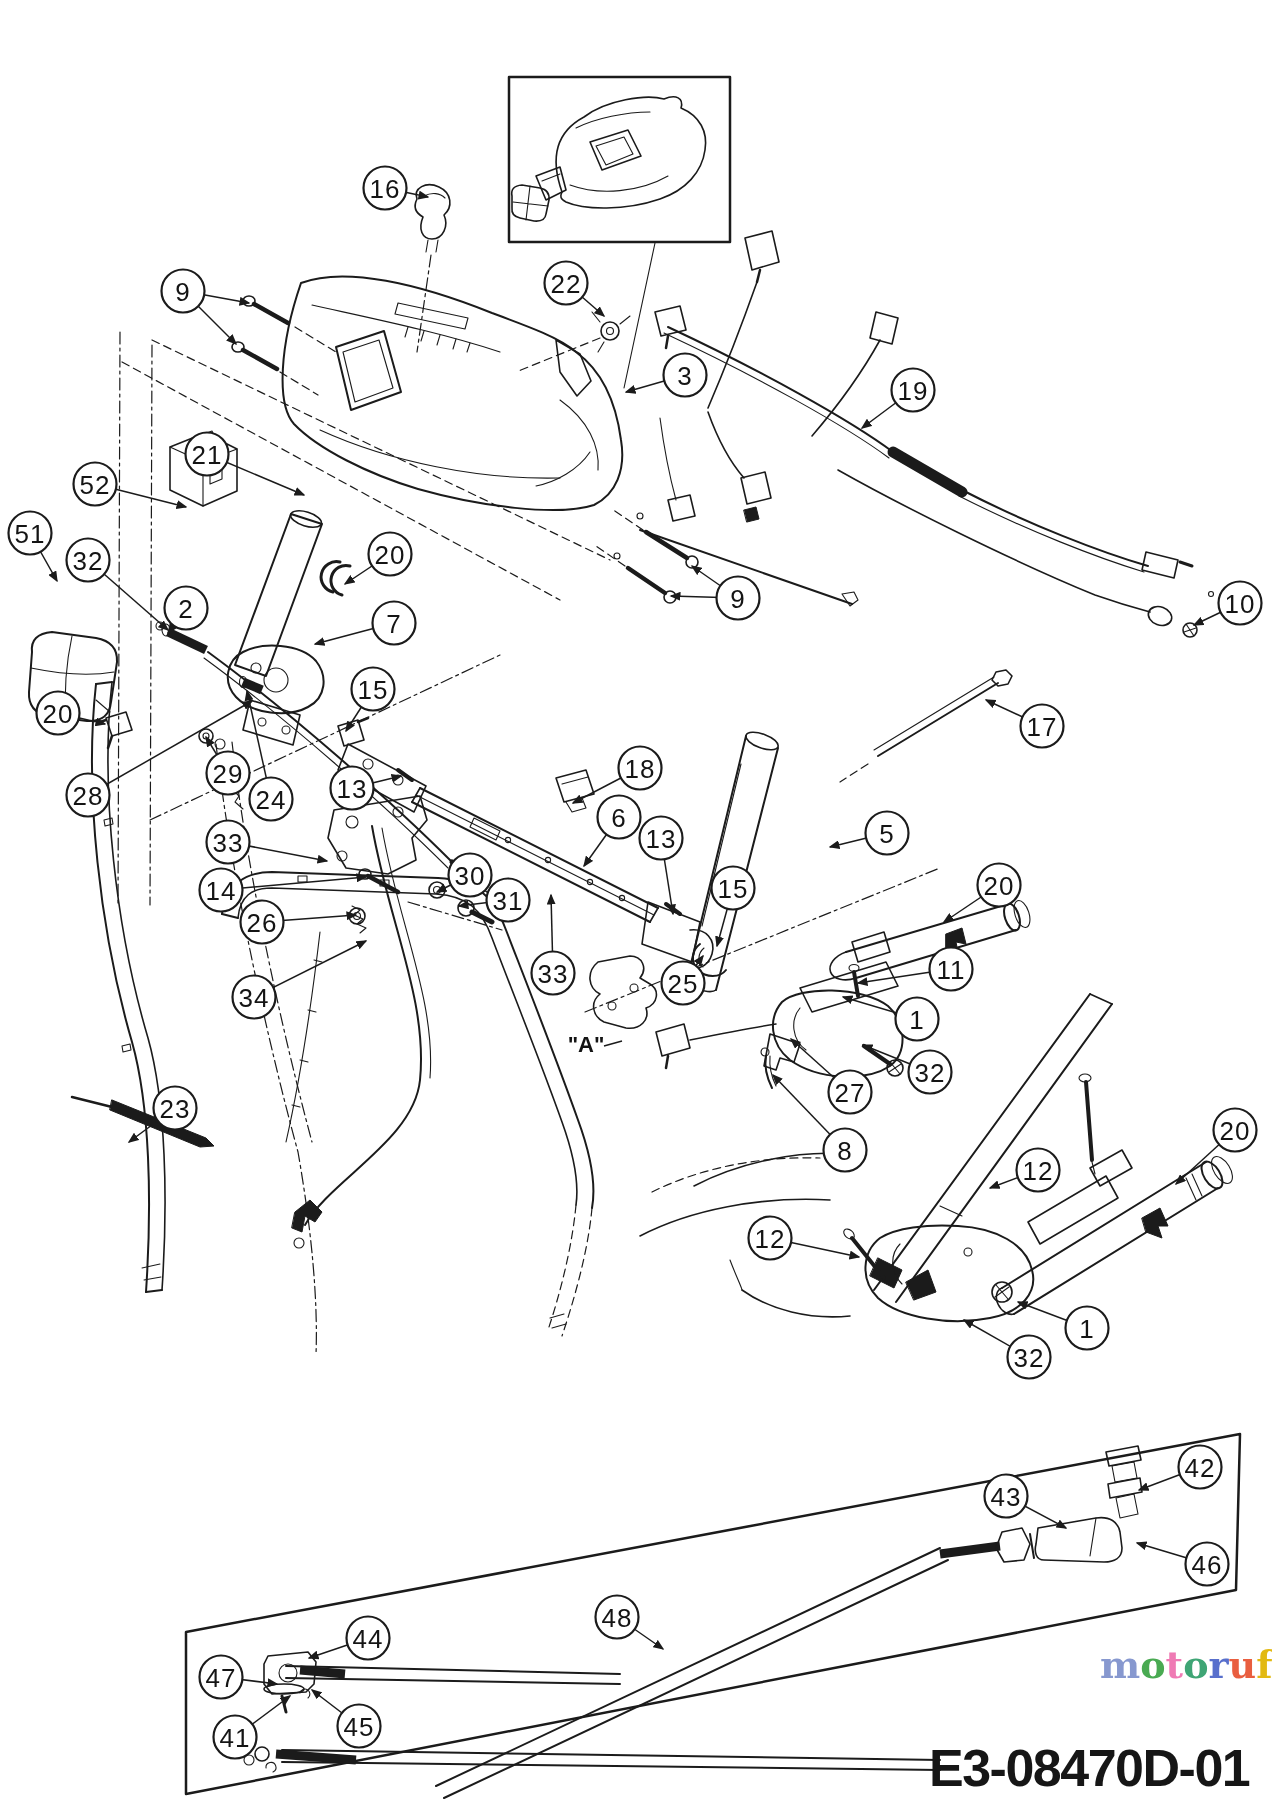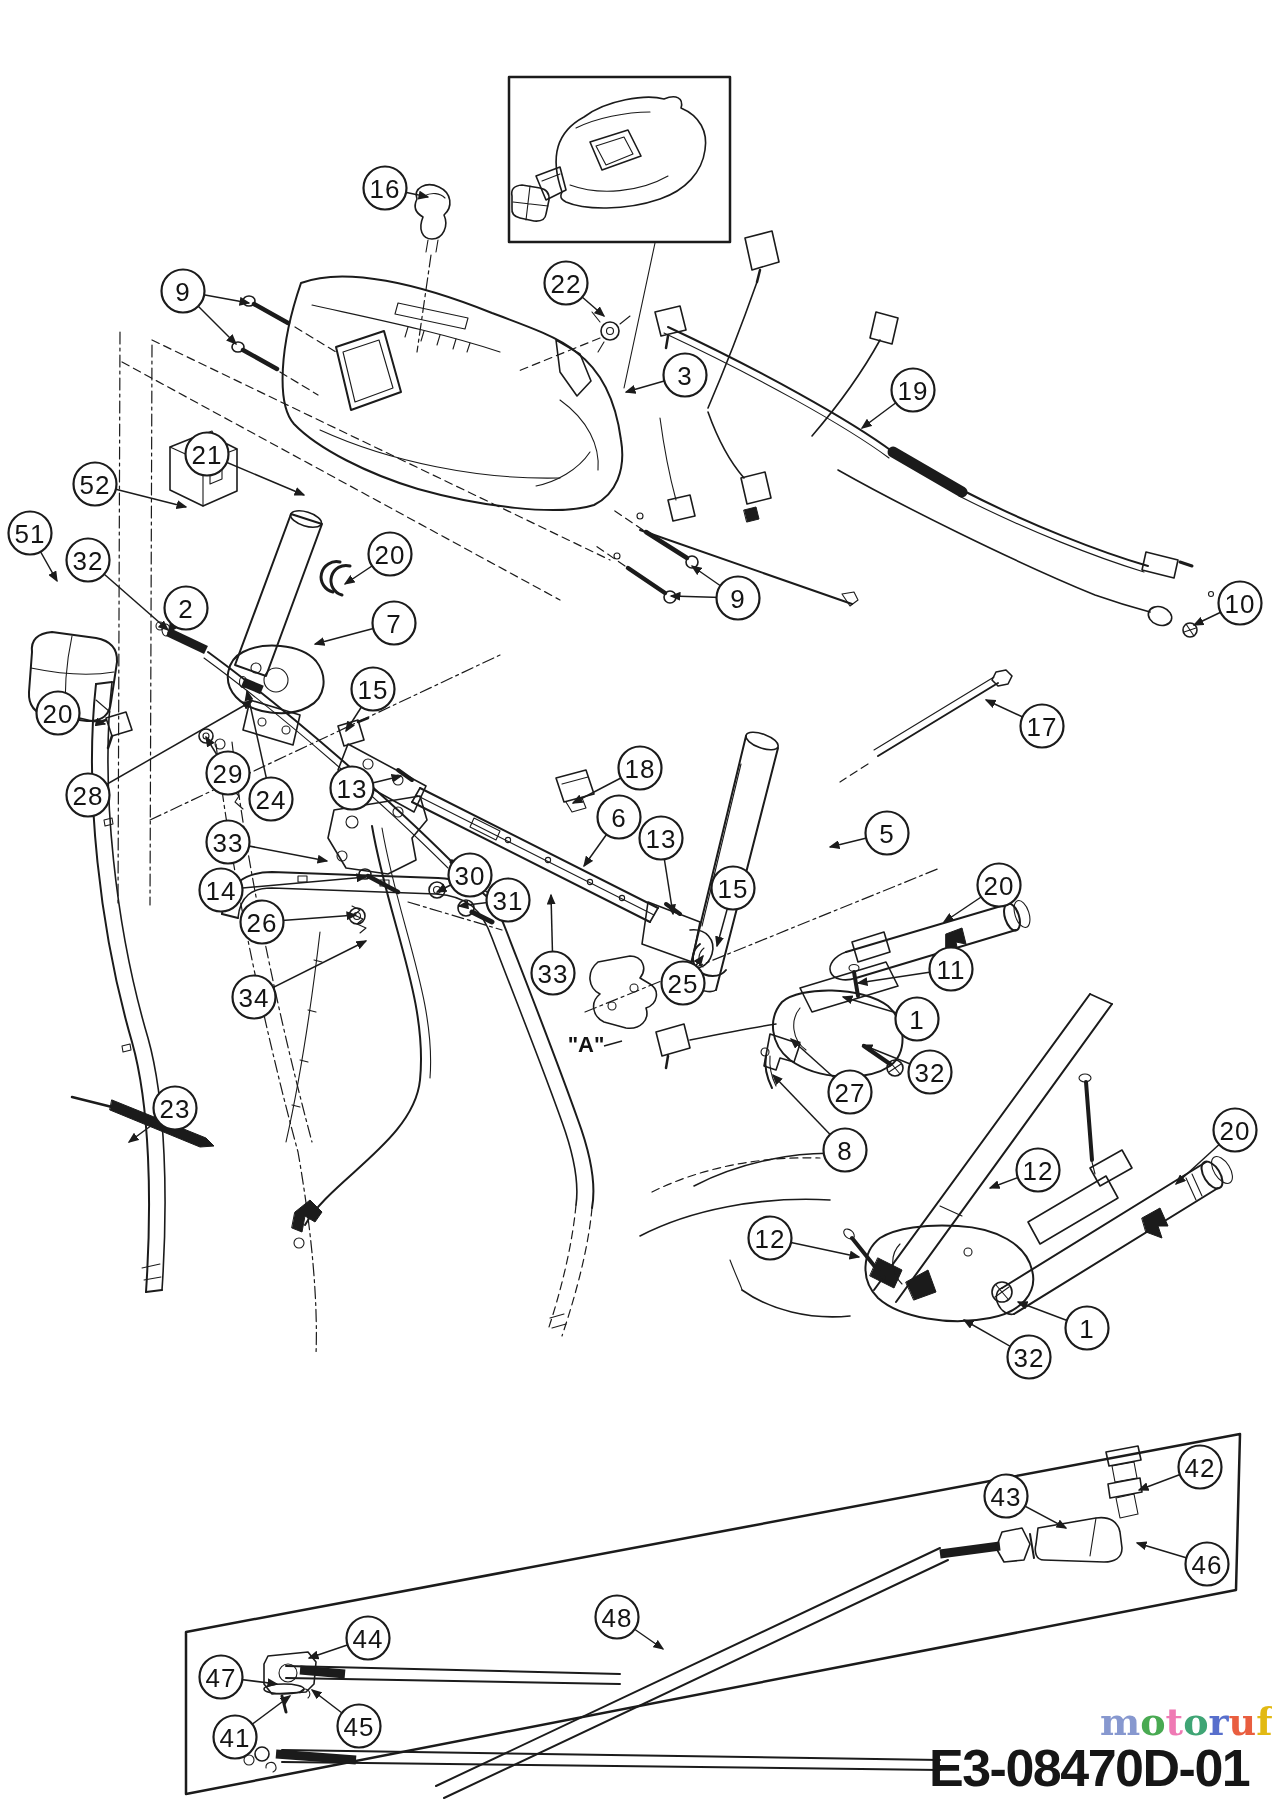--- a/index.html
+++ b/index.html
@@ -13,21 +13,21 @@
   .art .shaft{stroke-width:4.5;} .art .fat{stroke-width:9;stroke-linecap:butt;}
   .art .blk{fill:#1b1b1b;stroke:#1b1b1b;stroke-width:1;}
   .art .dd{stroke-dasharray:12 4 3 4;stroke-width:1.2;}
   .art .d{stroke-dasharray:8 5;stroke-width:1.2;}
   .leader{stroke:#1b1b1b;stroke-width:1.5;fill:none;}
   .balloon{fill:#ffffff;stroke:#1b1b1b;stroke-width:2.2;}
   .balloon-num{font:26px "Liberation Sans",sans-serif;fill:#141414;
       text-anchor:middle;dominant-baseline:central;letter-spacing:1px;}
   .small-label{font:700 22px "Liberation Sans",sans-serif;fill:#141414;}
   .drawing-num{font:700 52px "Liberation Sans",sans-serif;letter-spacing:-1.5px;fill:#161616;}
-  #watermark{position:absolute;left:1100px;top:1703px;line-height:1;white-space:nowrap;
+  #watermark{position:absolute;left:1100px;top:1646px;line-height:1;white-space:nowrap;
       font-family:"DejaVu Serif",serif;font-weight:700;font-size:38px;opacity:.92;}
 </style>
 </head>
 <body>
 
 <div id="page">
 <svg width="1272" height="1800" viewBox="0 0 1272 1800">
   <defs>
     <marker id="arrow" markerWidth="11" markerHeight="9" refX="9.5" refY="4.5" orient="auto" markerUnits="userSpaceOnUse">
       <path d="M0,0 L11,4.5 L0,9 Z" fill="#1b1b1b"></path>

